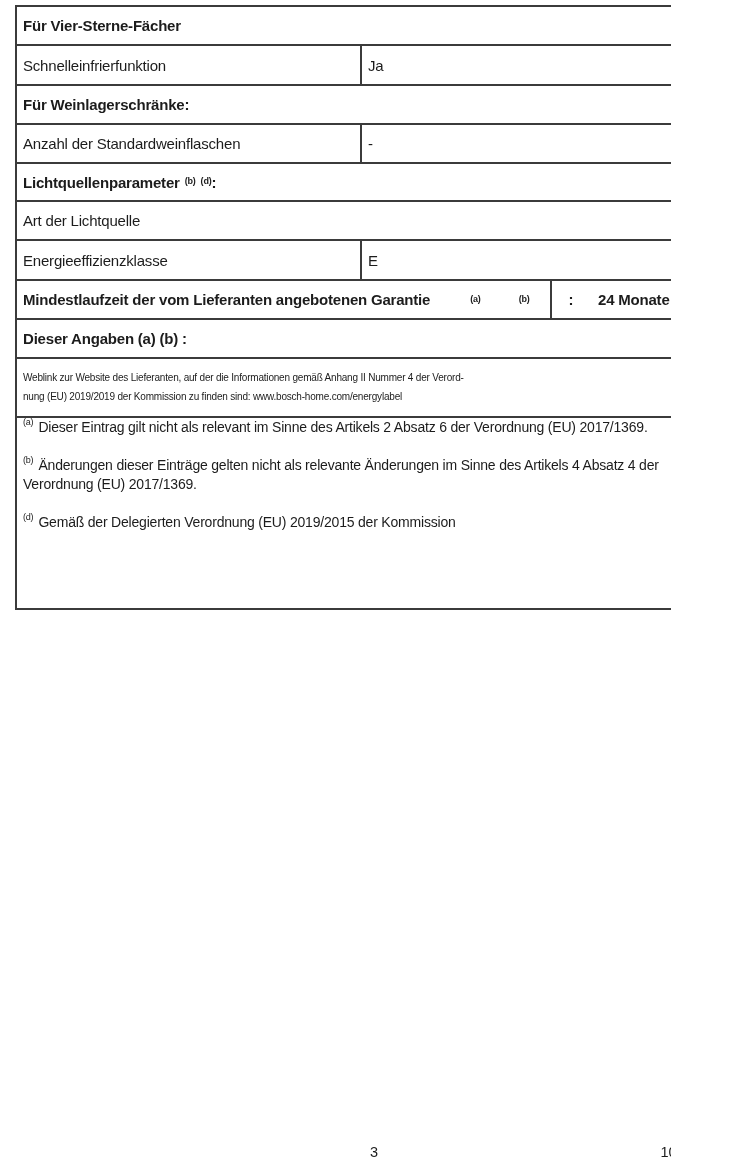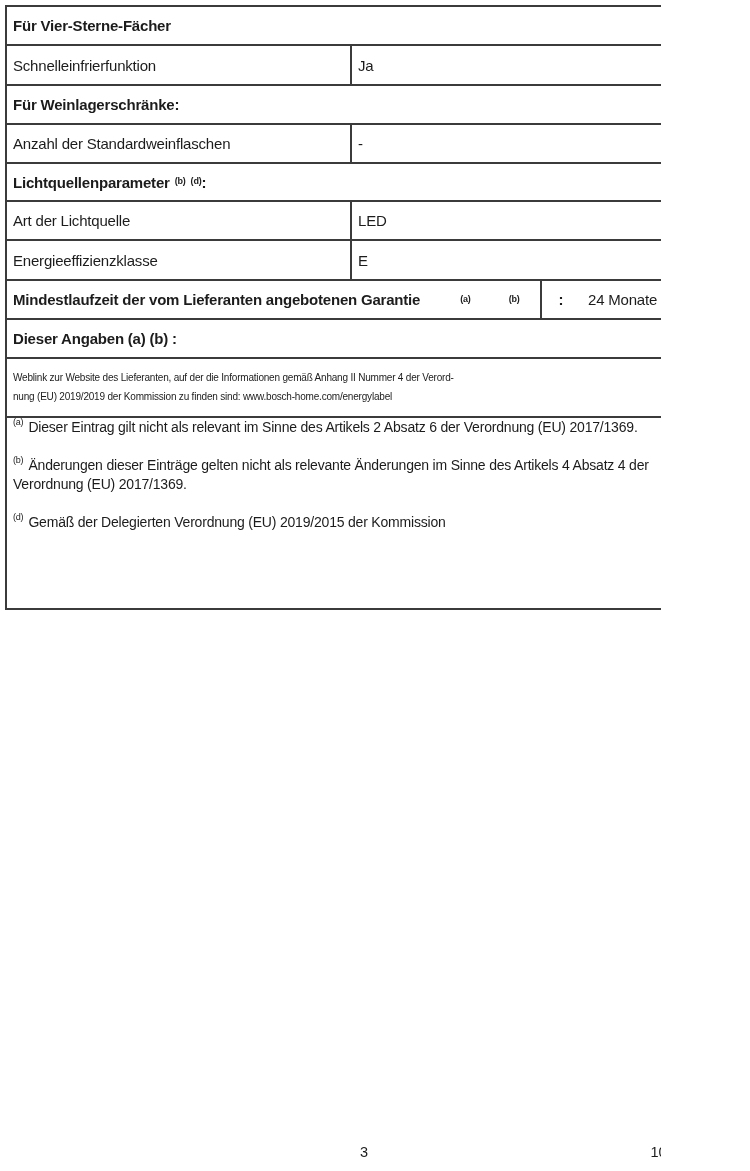--- a/index.html
+++ b/index.html
@@ -8,20 +8,21 @@
     background: #ffffff;
     font-family: "Liberation Sans", sans-serif;
     color: #1c1c1c;
   }
   .page {
     position: relative;
     width: 661px;
     height: 1171px;
     background: #ffffff;
     overflow: hidden;
+    margin-left: 10px;
   }
   .datasheet-table {
     position: absolute;
     left: 5px;
     top: 5px;
     width: 718px;
     box-sizing: border-box;
     border: 2px solid #3b3b3b;
     background: #ffffff;
   }
@@ -126,36 +127,35 @@
       <div class="cell full section-title">
         <span>Lichtquellenparameter</span>
         <sup class="marker sup-gap">(b)</sup>
         <sup class="marker sup-gap">(d)</sup>
         <span>:</span>
       </div>
     </div>
 
     <div class="row h37">
       <div class="cell label">Art der Lichtquelle</div>
-      <div class="cell value">LED</div>
     </div>
 
     <div class="row h38">
       <div class="cell label">Energieeffizienzklasse</div>
       <div class="cell value">E</div>
     </div>
 
     <div class="row h37 warranty-row">
       <div class="cell label section-title">
         <span>Mindestlaufzeit der vom Lieferanten angebotenen Garantie</span>
         <sup class="marker sup-gap">(a)</sup>
         <sup class="marker" style="margin-left:3px;">(b)</sup>
         <span class="suffix-gap">:</span>
       </div>
-      <div class="cell value" style="font-weight:normal;padding-left:46px;">24 Monate</div>
+      <div class="cell value" style="font-weight:bold;padding-left:46px;">24 Monate</div>
     </div>
 
     <div class="row h37">
       <div class="cell full section-title">Dieser Angaben (a) (b) :</div>
     </div>
 
     <div class="row" style="height:57px;">
       <div class="textblock">Weblink zur Website des Lieferanten, auf der die Informationen gemäß Anhang II Nummer 4 der Verord-
 nung (EU) 2019/2019 der Kommission zu finden sind: www.bosch-home.com/energylabel</div>
     </div>

